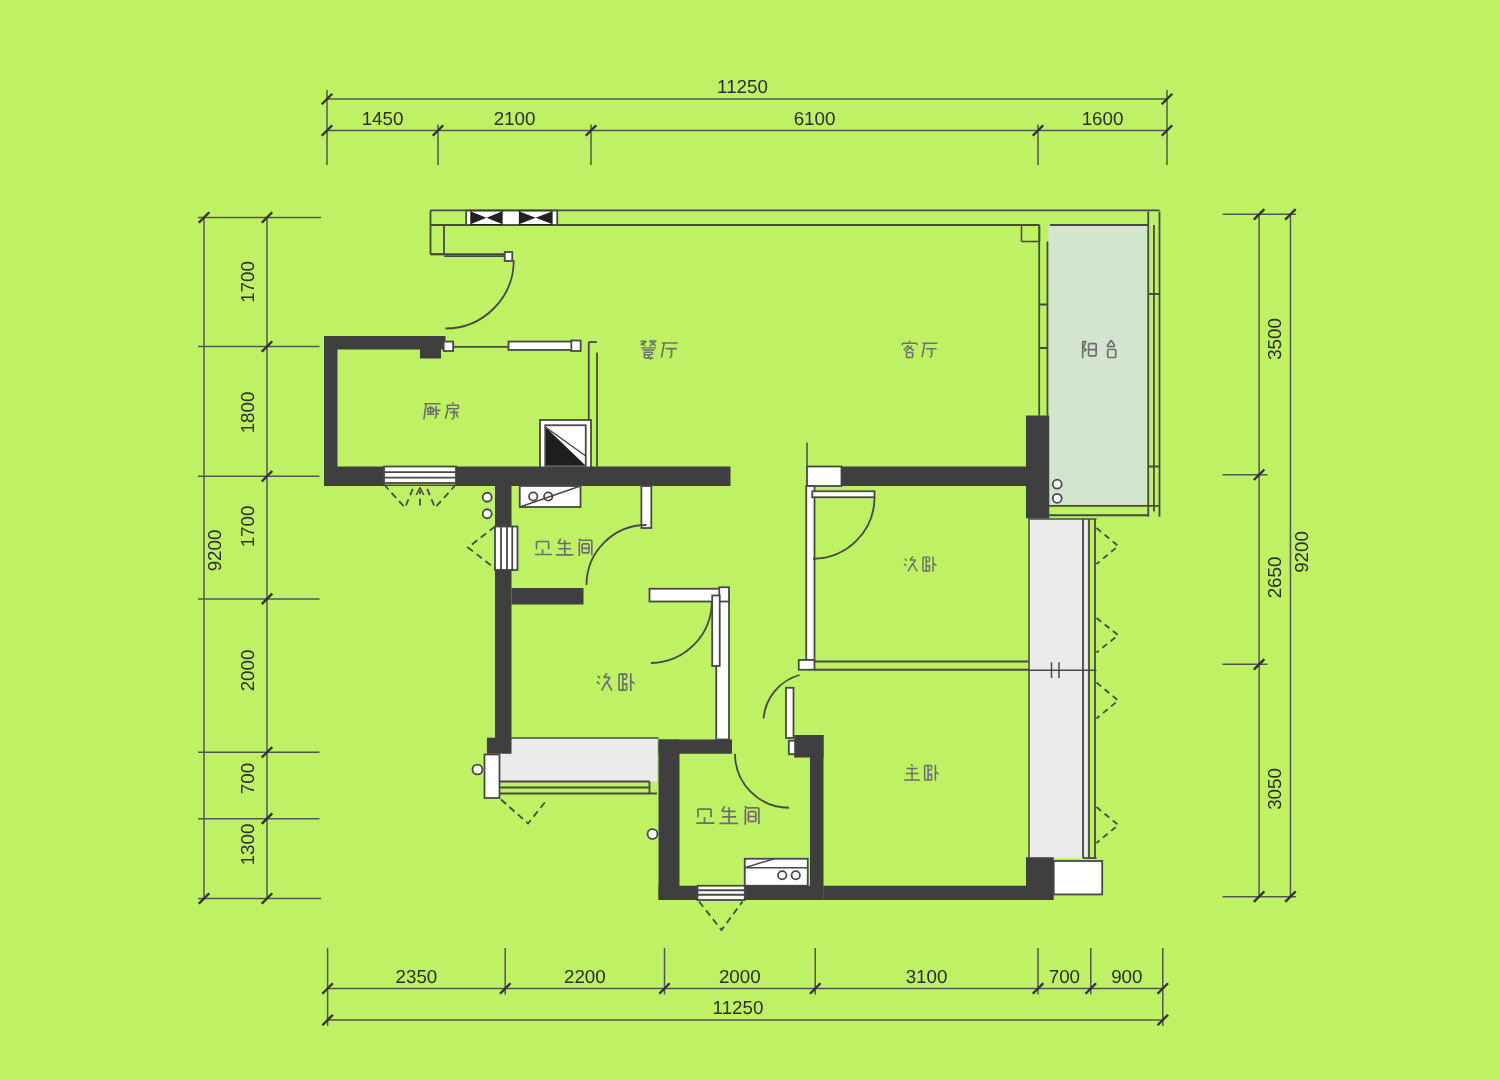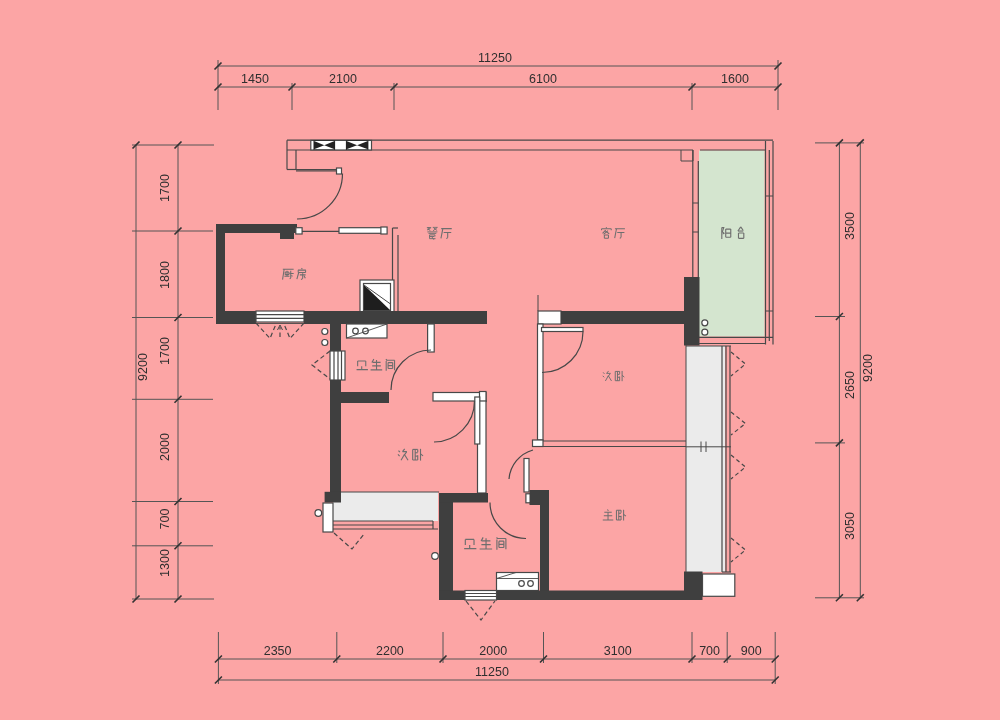--- a/index.html
+++ b/index.html
@@ -1,16 +1,16 @@
 <!DOCTYPE html>
 <html><head>
 <meta charset="utf-8">
 <style>
   html,body{margin:0;padding:0;background:#fbfbfb;}
-  .wrap{width:1000px;height:720px;position:relative;background:#fca5a5;}
+  .wrap{width:1000px;height:720px;position:relative;background:#bef264;}
   svg{display:block;}
   text{font-family:"Liberation Sans", sans-serif;fill:#2f2f2f;}
 </style>
 </head>
 <body>
 <div class="wrap">
 <svg width="1000" height="720" viewBox="0 0 1000 720">
 <defs>
 <symbol id="g-chu" viewBox="0 0 100 100">
           <g stroke="#6e6e6e" stroke-width="8" fill="none">

